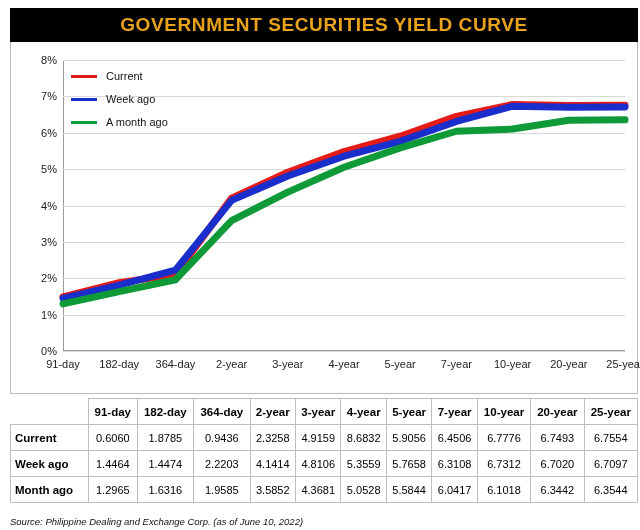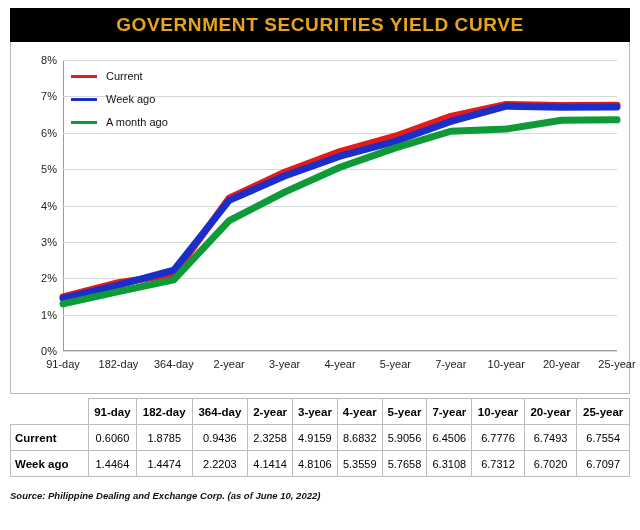--- a/index.html
+++ b/index.html
@@ -12,21 +12,21 @@
     background: #ffffff;
     font-family: "Liberation Sans", sans-serif;
     color: #000000;
     overflow: hidden;
   }
   .page {
     position: relative;
     width: 640px;
     height: 530px;
     box-sizing: border-box;
-    padding: 8px 10px 0 10px;
+    padding: 8px 2px 0 10px;
   }
   .title-bar {
     background: #000000;
     height: 34px;
     display: flex;
     align-items: center;
     justify-content: center;
   }
   .title-bar .title {
     color: #e8a31a;
@@ -145,21 +145,21 @@
   table.data tbody th.rowhead {
     text-align: left;
     padding-left: 4px;
     font-weight: bold;
     font-size: 11.5px;
     width: 72px;
   }
   .source {
     margin-top: 13px;
     font-size: 9.5px;
-    font-weight: bold;
+    font-weight: normal;
     font-style: italic;
     color: #111;
   }
 </style>
 </head>
 <body>
 
 <div class="page">
 
   <div class="title-bar">
@@ -268,18 +268,32 @@
             <td>2.2203</td>
             <td>4.1414</td>
             <td>4.8106</td>
             <td>5.3559</td>
             <td>5.7658</td>
             <td>6.3108</td>
             <td>6.7312</td>
             <td>6.7020</td>
             <td>6.7097</td>
           </tr>
+          <tr>
+            <th class="rowhead">Month ago</th>
+            <td>1.2965</td>
+            <td>1.6316</td>
+            <td>1.9585</td>
+            <td>3.5852</td>
+            <td>4.3681</td>
+            <td>5.0528</td>
+            <td>5.5844</td>
+            <td>6.0417</td>
+            <td>6.1018</td>
+            <td>6.3442</td>
+            <td>6.3544</td>
+          </tr>
         </tbody>
     </table>
   </div>
 
   <div class="source">Source: Philippine Dealing and Exchange Corp. (as of June 10, 2022)</div>
 </div>
 
 </body></html>

